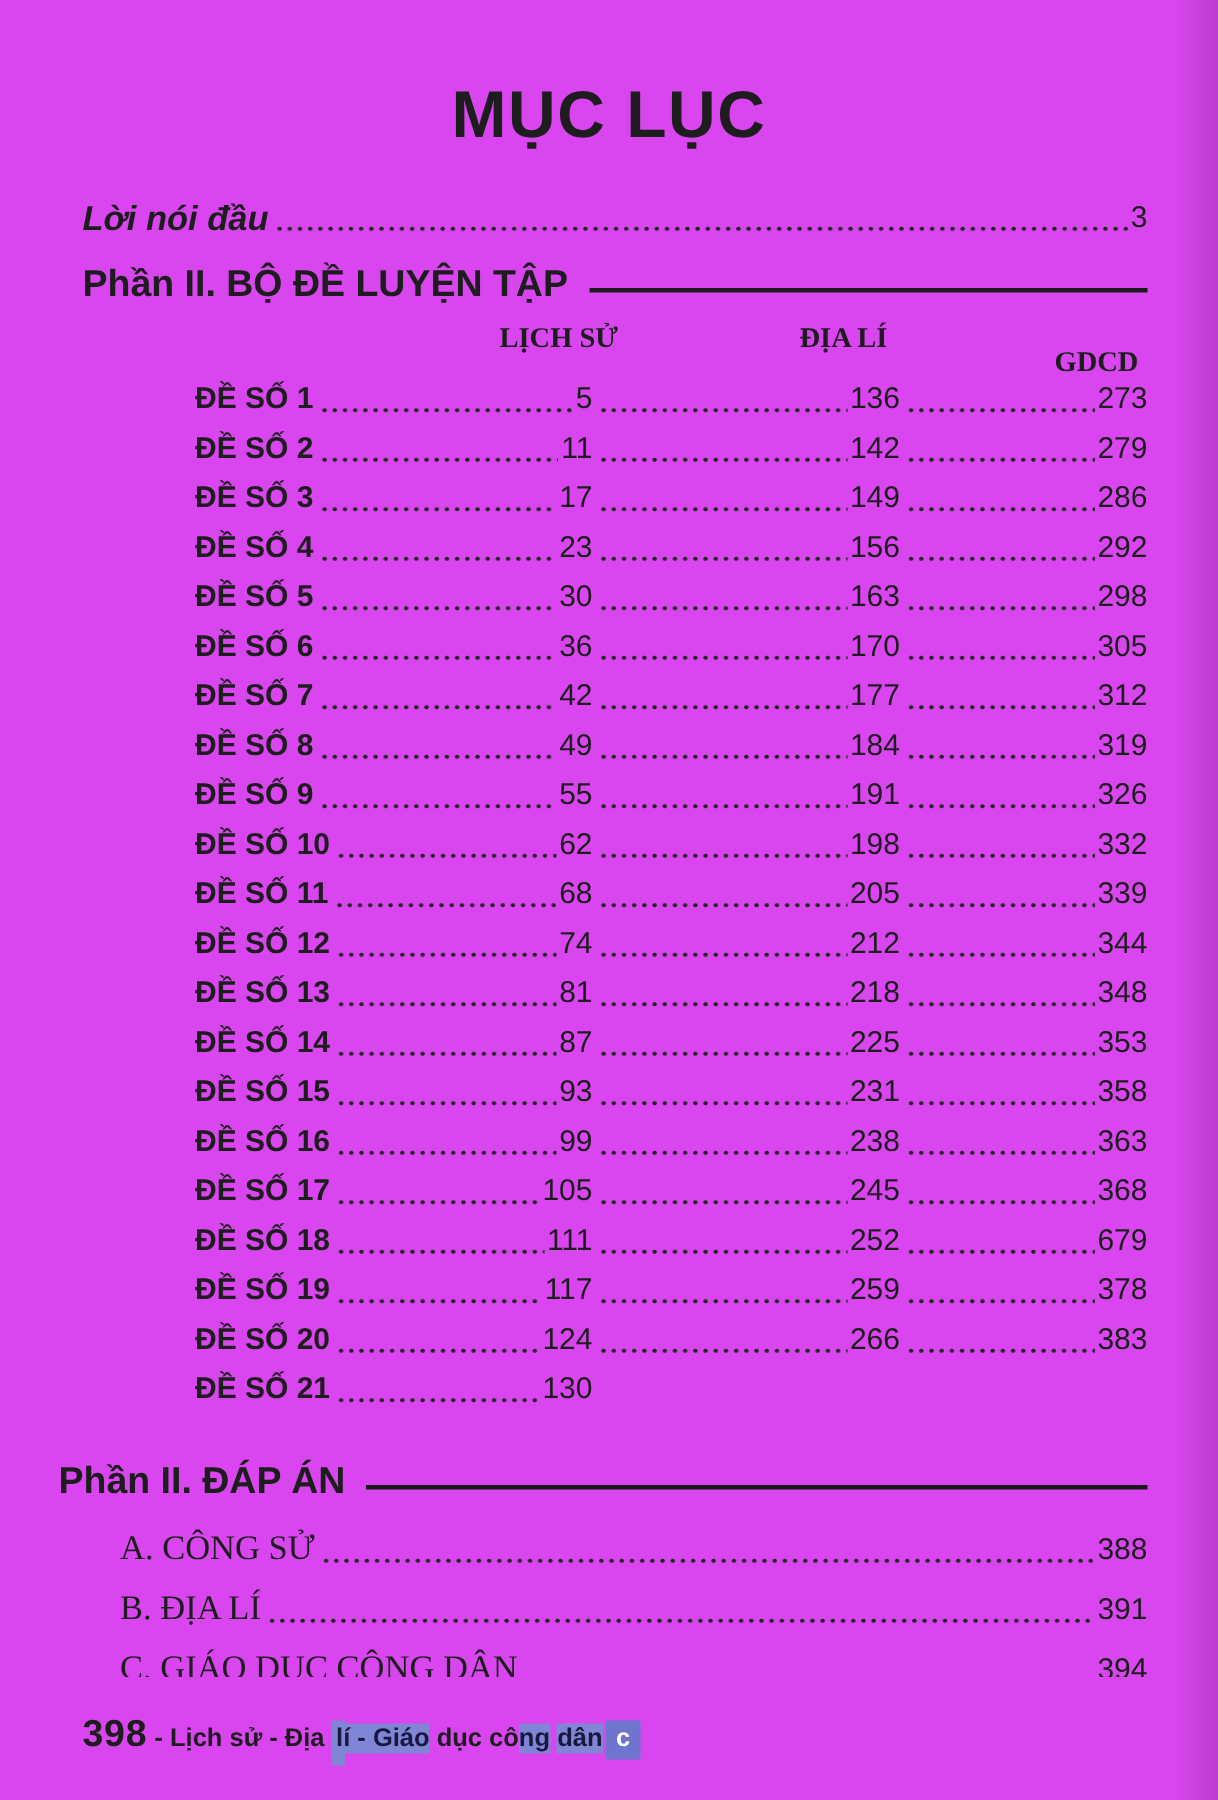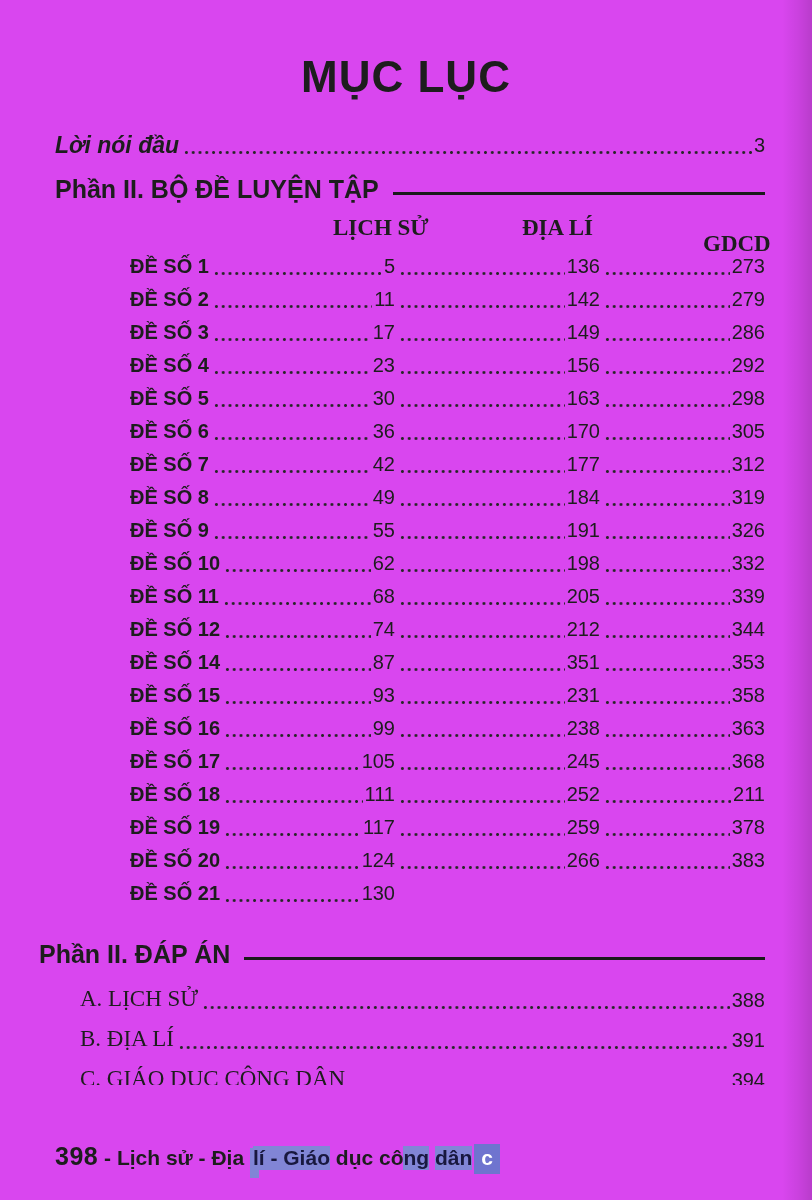--- a/index.html
+++ b/index.html
@@ -71,25 +71,25 @@
     margin-left:14px;
     margin-top:8px;
   }
   
   .col-heads{
     position:relative;
     height:36px;
     margin-top:2px;
     font-family:"Liberation Serif", serif;
     font-weight:700;
-    font-size:23px;
+    font-size:19px;
   }
   .col-h{position:absolute;top:5px;}
   .col-h.c1{left:333px;}
-  .col-h.c2{left:522px;text-align:center;}
+  .col-h.c2{left:533px;text-align:center;}
   .col-h.c3{left:703px;margin-top:16px;}
   
   .rows{margin-top:2px;padding-left:40px;}
   .row{
     display:flex;
     padding:0 47px 0 90px;
     height:33px;
     align-items:flex-end;
   }
   .cell{display:flex;align-items:flex-end;}
@@ -132,21 +132,21 @@
     align-items:baseline;
     white-space:pre;
   }
   .f-num{
     font-size:25px;
     font-weight:700;
     letter-spacing:0.5px;
     margin-top:20px;
   }
   .f-seg{
-    font-size:21px;
+    font-size:17px;
     font-weight:700;
   }
   .f-seg.hl{background:#8185d6;color:#18183f;}
   .f-seg.solid{
     background:#6f74cf;
     color:#ffffff;
     padding:2px 7px 4px 7px;
     margin-left:2px;
   }
   .wm-spike{
@@ -358,27 +358,42 @@
           <span class="dots"></span>
           <span class="num">212</span>
         </span>
         <span class="cell cell3">
           <span class="dots"></span>
           <span class="num">344</span>
         </span>
       </div>
       <div class="row">
         <span class="cell cell1">
+          <span class="lab">ĐỀ SỐ 13</span>
+          <span class="dots"></span>
+          <span class="num">81</span>
+        </span>
+        <span class="cell cell2">
+          <span class="dots"></span>
+          <span class="num">218</span>
+        </span>
+        <span class="cell cell3">
+          <span class="dots"></span>
+          <span class="num">348</span>
+        </span>
+      </div>
+      <div class="row">
+        <span class="cell cell1">
           <span class="lab">ĐỀ SỐ 14</span>
           <span class="dots"></span>
           <span class="num">87</span>
         </span>
         <span class="cell cell2">
           <span class="dots"></span>
-          <span class="num">351</span>
+          <span class="num">225</span>
         </span>
         <span class="cell cell3">
           <span class="dots"></span>
           <span class="num">353</span>
         </span>
       </div>
       <div class="row">
         <span class="cell cell1">
           <span class="lab">ĐỀ SỐ 15</span>
           <span class="dots"></span>
@@ -428,21 +443,21 @@
           <span class="lab">ĐỀ SỐ 18</span>
           <span class="dots"></span>
           <span class="num">111</span>
         </span>
         <span class="cell cell2">
           <span class="dots"></span>
           <span class="num">252</span>
         </span>
         <span class="cell cell3">
           <span class="dots"></span>
-          <span class="num">211</span>
+          <span class="num">679</span>
         </span>
       </div>
       <div class="row">
         <span class="cell cell1">
           <span class="lab">ĐỀ SỐ 19</span>
           <span class="dots"></span>
           <span class="num">117</span>
         </span>
         <span class="cell cell2">
           <span class="dots"></span>
@@ -480,21 +495,21 @@
     </div>
 
   <div class="section-head answers-head">
     <span>Phần II. ĐÁP ÁN</span>
     <span class="rule"></span>
   </div>
 
   <div id="answers">
       <div class="ans-wrap">
         <div class="ans-row">
-          <span class="ans-lab">A. LỊCH SỬ</span>
+          <span class="ans-lab">A. CÔNG SỬ</span>
           <span class="dots"></span>
           <span class="num">388</span>
         </div>
       </div>
       <div class="ans-wrap">
         <div class="ans-row">
           <span class="ans-lab">B. ĐỊA LÍ</span>
           <span class="dots"></span>
           <span class="num">391</span>
         </div>

